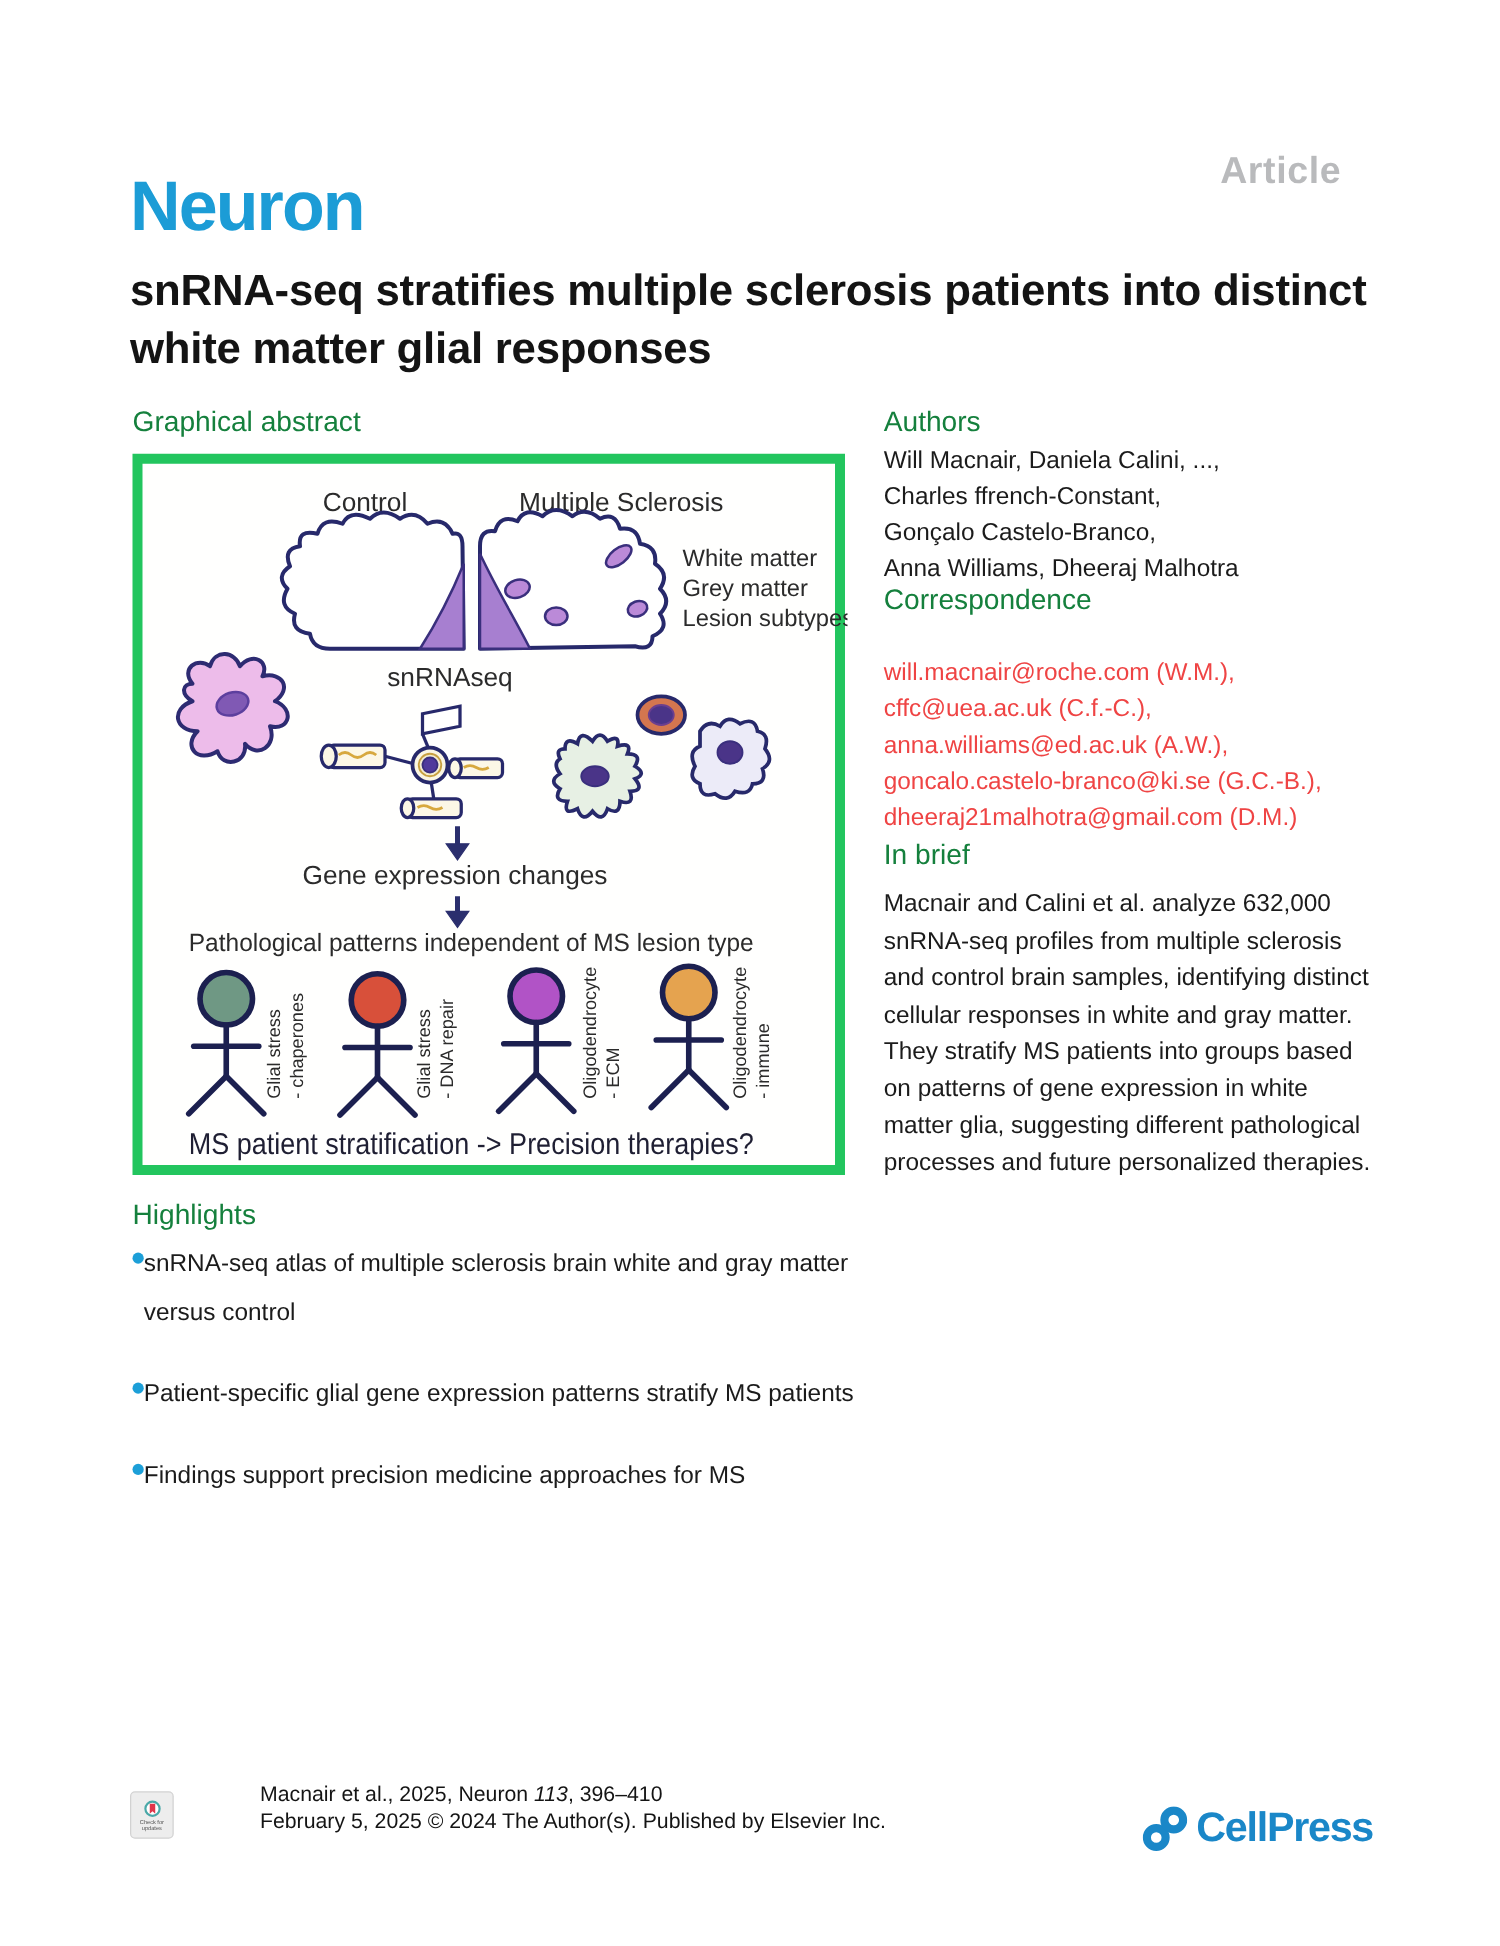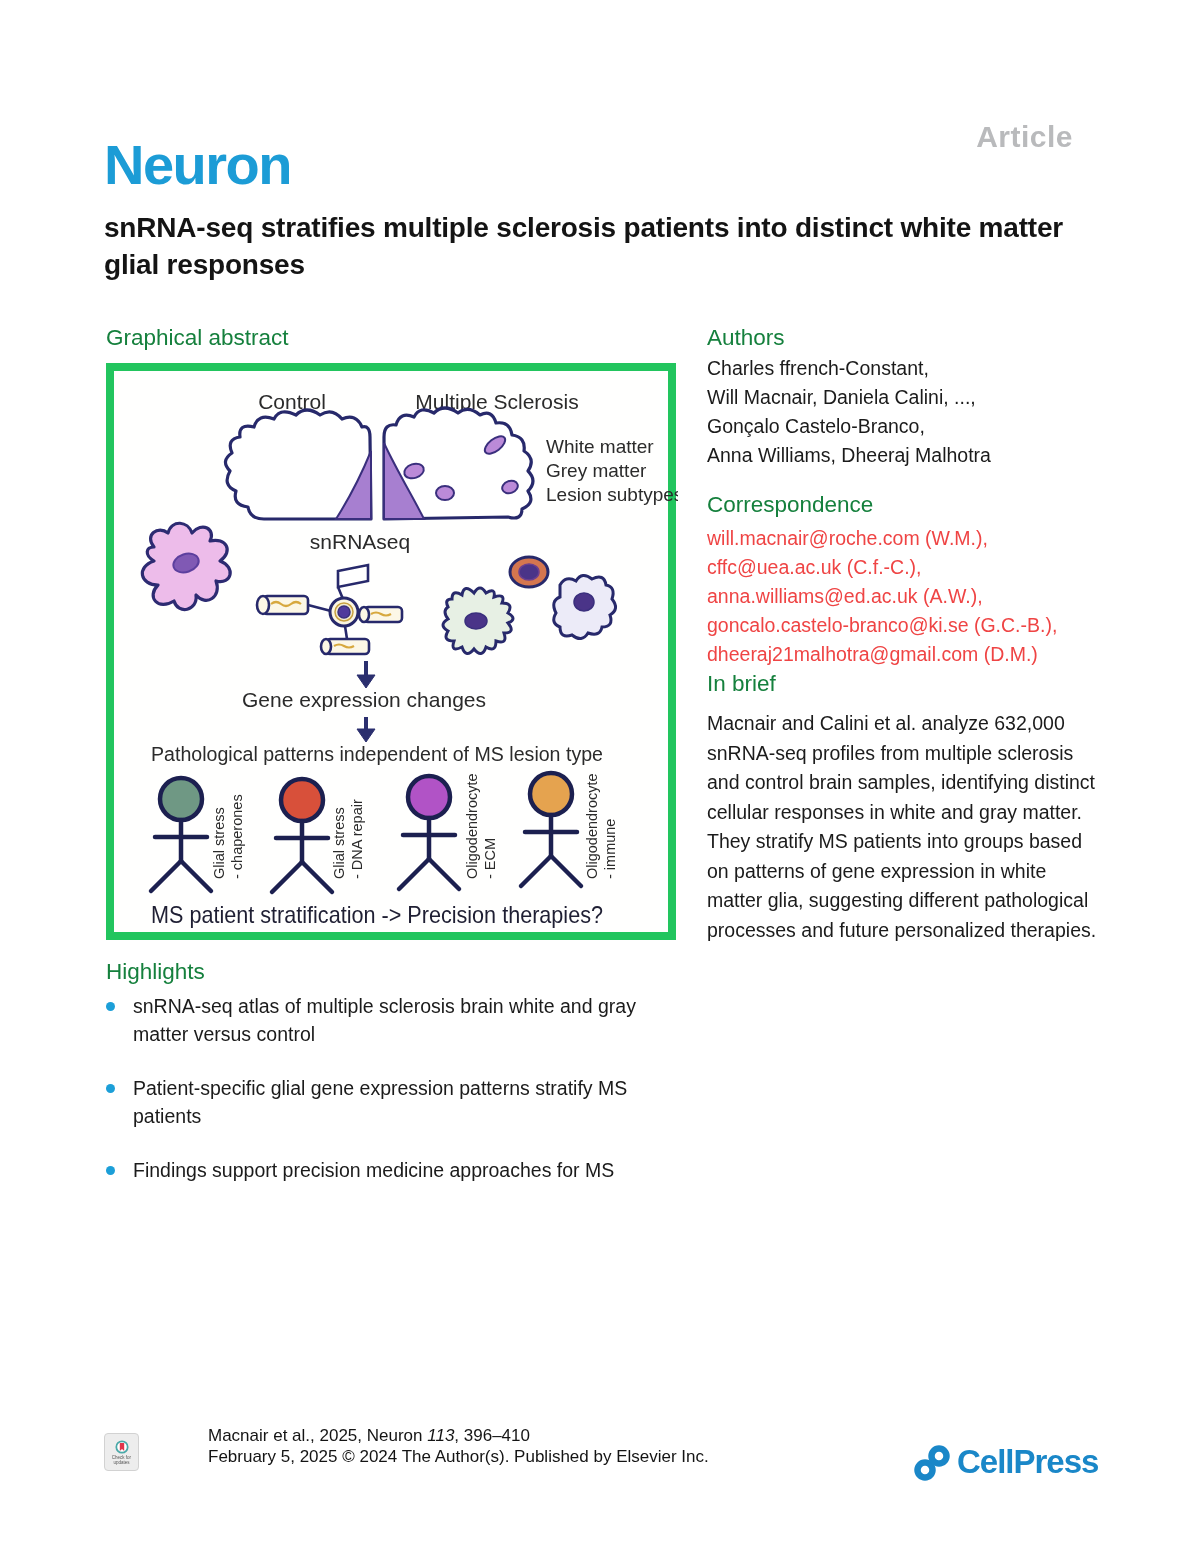--- a/index.html
+++ b/index.html
@@ -2,38 +2,38 @@
 <html><head>
 <meta charset="utf-8">
 <style>
   html,body{margin:0;padding:0;background:#ffffff;}
   .page{position:relative;width:1200px;height:1548px;background:#ffffff;overflow:hidden;
         font-family:"Liberation Sans", sans-serif;color:#1d1d1d;margin-top:24px;}
   .abs{position:absolute;}
   
   .journal-logo{left:104px;top:108px;font-size:56px;font-weight:bold;color:#1c9cd6;letter-spacing:-1.5px;}
   .article-type{right:127px;top:96px;font-size:30px;font-weight:bold;color:#b9babc;letter-spacing:0.5px;text-align:right;}
-  .paper-title{left:104px;top:186px;width:1005px;font-size:28px;font-weight:bold;color:#141414;
+  .paper-title{left:104px;top:186px;width:1005px;font-size:35px;font-weight:bold;color:#141414;
                line-height:1.32;letter-spacing:-0.2px;margin:0;}
   
   .sec-h{font-size:22.5px;color:#15803d;font-weight:500;margin:0;}
   .h-ga{left:106px;top:301px;}
   .h-authors{left:707px;top:301px;}
-  .h-corr{left:707px;top:468px;}
+  .h-corr{left:707px;top:443px;}
   .h-inbrief{left:707px;top:647px;}
   .h-highlights{left:106px;top:935px;}
   
   .authors-text{left:707px;top:330px;font-size:19.5px;line-height:29px;color:#1b1b1b;}
   .corr-text{left:707px;top:500px;font-size:19.5px;line-height:29px;color:#ef4444;}
   .inbrief-text{left:707px;top:685px;width:390px;font-size:19.5px;line-height:29.5px;color:#1b1b1b;}
   
   .ga-box{left:106px;top:339px;width:570px;height:577px;border:8px solid #22c55e;box-sizing:border-box;background:#fffffe;}
   
   .highlights-list{left:106px;top:968px;width:580px;list-style:none;margin:0;padding:0;}
-  .highlights-list li{display:flex;gap:18px;margin-bottom:26px;font-size:19.5px;line-height:28px;color:#1b1b1b;}
+  .highlights-list li{display:flex;gap:0;margin-bottom:26px;font-size:19.5px;line-height:39px;color:#1b1b1b;}
   .hl-dot{flex:none;width:9px;height:9px;border-radius:50%;background:#1c9fd8;margin-top:10px;}
   
   .update-badge{left:104px;top:1409px;width:33px;height:36px;background:#ededed;border:1px solid #d2d2d2;
                 border-radius:4px;display:flex;flex-direction:column;align-items:center;justify-content:center;gap:1px;}
   .badge-label{font-size:4.5px;line-height:5px;color:#555;text-align:center;}
   .footer-text{left:208px;top:1402px;font-size:17px;line-height:20.5px;color:#141414;}
   .doi-link{color:#1c9fd8;text-decoration:none;}
   .cellpress{left:914px;top:1419px;display:flex;align-items:flex-end;gap:7px;}
   .cp-word{font-size:33px;font-weight:bold;color:#1a87c8;letter-spacing:-1px;}
   .vol-italic{font-style:italic;}
@@ -168,22 +168,22 @@
         <text transform="rotate(-90 483 508)" x="483" y="508">Oligodendrocyte</text>
         <text transform="rotate(-90 501 508)" x="501" y="508">- immune</text>
       </g>
 
       <text x="263" y="552" font-size="24" fill="#1f1f33" text-anchor="middle" textLength="452" lengthAdjust="spacingAndGlyphs">MS patient stratification -&gt; Precision therapies?</text>
     </svg>
   </div>
 
   <h2 class="abs sec-h h-authors">Authors</h2>
   <div class="abs authors-text">
+    <div>Will Macnair, Daniela Calini, ...,</div>
     <div>Charles ffrench-Constant,</div>
-    <div>Will Macnair, Daniela Calini, ...,</div>
     <div>Gonçalo Castelo-Branco,</div>
     <div>Anna Williams, Dheeraj Malhotra</div>
   </div>
 
   <h2 class="abs sec-h h-corr">Correspondence</h2>
   <div class="abs corr-text">
     <div>will.macnair@roche.com (W.M.),</div>
     <div>cffc@uea.ac.uk (C.f.-C.),</div>
     <div>anna.williams@ed.ac.uk (A.W.),</div>
     <div>goncalo.castelo-branco@ki.se (G.C.-B.),</div>

